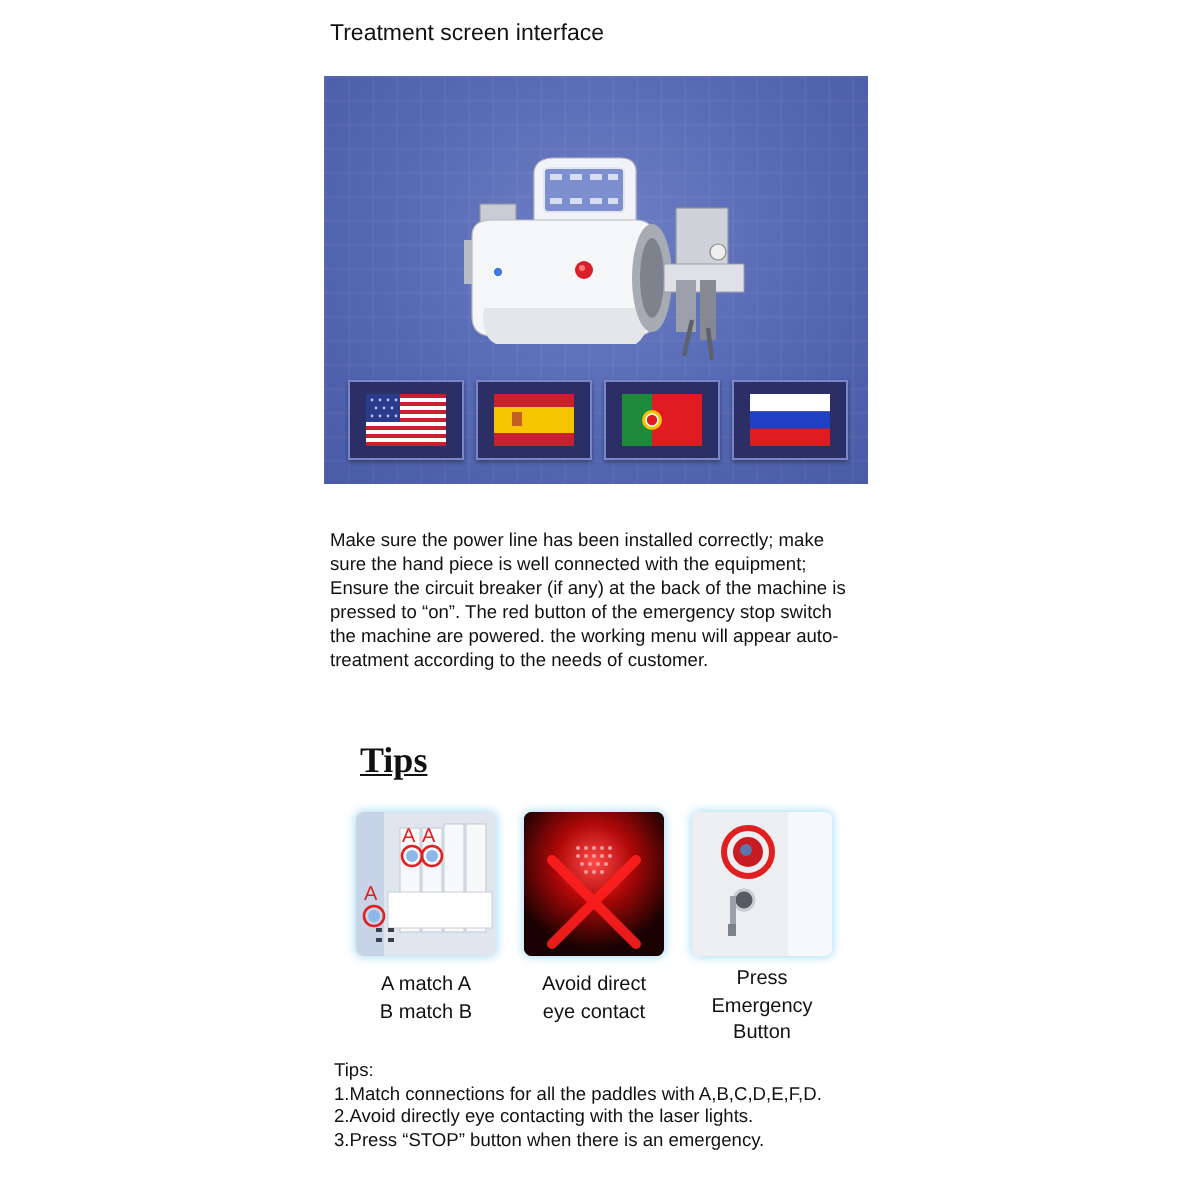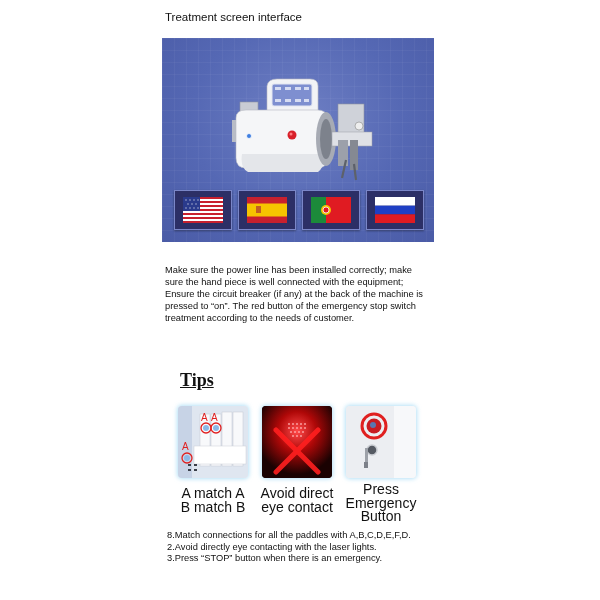--- a/index.html
+++ b/index.html
@@ -16,21 +16,21 @@
      background-size: 12px 12px; }
   #machine { position:absolute; left:60px; top:38px; width:160px; height:110px; }
   .flag-btn { position:absolute; top:152px; width:56px; height:38px; background:#2c2f66;
               border:1px solid #7a86c8; box-shadow:0 1px 2px rgba(0,0,0,0.4); cursor:pointer; }
   .flag-btn svg { position:absolute; left:8px; top:6px; width:40px; height:26px; }
   #para { left:165px; top:264px; width:280px; font-size:9.3px; line-height:12.1px; color:#111; }
   #tips-heading { left:180px; top:370px; font-family:"Liberation Serif","DejaVu Serif",serif;
                   font-weight:bold; font-size:18px; color:#111;text-decoration:underline; }
   .tip-img { position:absolute; top:406px; width:70px; height:72px; border-radius:4px;
              box-shadow:0 0 4px 1px rgba(120,200,240,0.55); overflow:hidden; }
-  .tip-cap { position:absolute; top:486px; width:90px; text-align:center; font-size:14px;
+  .tip-cap { position:absolute; top:486px; width:90px; text-align:center; font-size:10px;
              line-height:14px; color:#111; }
   #notes { left:167px; top:530px; font-size:9.3px; line-height:11.5px; color:#111; }
 </style>
 </head>
 <body>
 
 <div id="title" class="abs">Treatment screen interface</div>
 
 <div id="panel" class="abs">
   <div class="gridtex"></div>
@@ -123,20 +123,21 @@
       <rect y="17.3" width="40" height="8.7" fill="#e01b22"></rect>
     </svg>
   </div>
 </div>
 
 <div id="para" class="abs">
   <div>Make sure the power line has been installed correctly; make</div>
   <div>sure the hand piece is well connected with the equipment;</div>
   <div>Ensure the circuit breaker (if any) at the back of the machine is</div>
   <div>pressed to “on”. The red button of the emergency stop switch</div>
+  <div>the machine are powered. the working menu will appear auto-</div>
   <div>treatment according to the needs of customer.</div>
 </div>
 
 <div id="tips-heading" class="abs">Tips</div>
 
 <div class="tip-img" style="left:178px; background:#e9eef6;">
   <svg viewBox="0 0 70 72" width="70" height="72">
     <rect width="70" height="72" fill="#dfe6f0"></rect>
     <rect x="0" y="0" width="14" height="72" fill="#c7d3e6"></rect>
     <g fill="#f8f9fb" stroke="#c2c7d0" stroke-width="0.5">
@@ -225,16 +226,17 @@
   <div>Avoid direct</div>
   <div>eye contact</div>
 </div>
 <div class="tip-cap" style="left:336px; top:483px; line-height:13.5px;">
   <div>Press</div>
   <div>Emergency</div>
   <div>Button</div>
 </div>
 
 <div id="notes" class="abs">
-  <div>8.Match connections for all the paddles with A,B,C,D,E,F,D.</div>
+  <div>Tips:</div>
+  <div>1.Match connections for all the paddles with A,B,C,D,E,F,D.</div>
   <div>2.Avoid directly eye contacting with the laser lights.</div>
   <div>3.Press “STOP” button when there is an emergency.</div>
 </div>
 
 </body></html>

